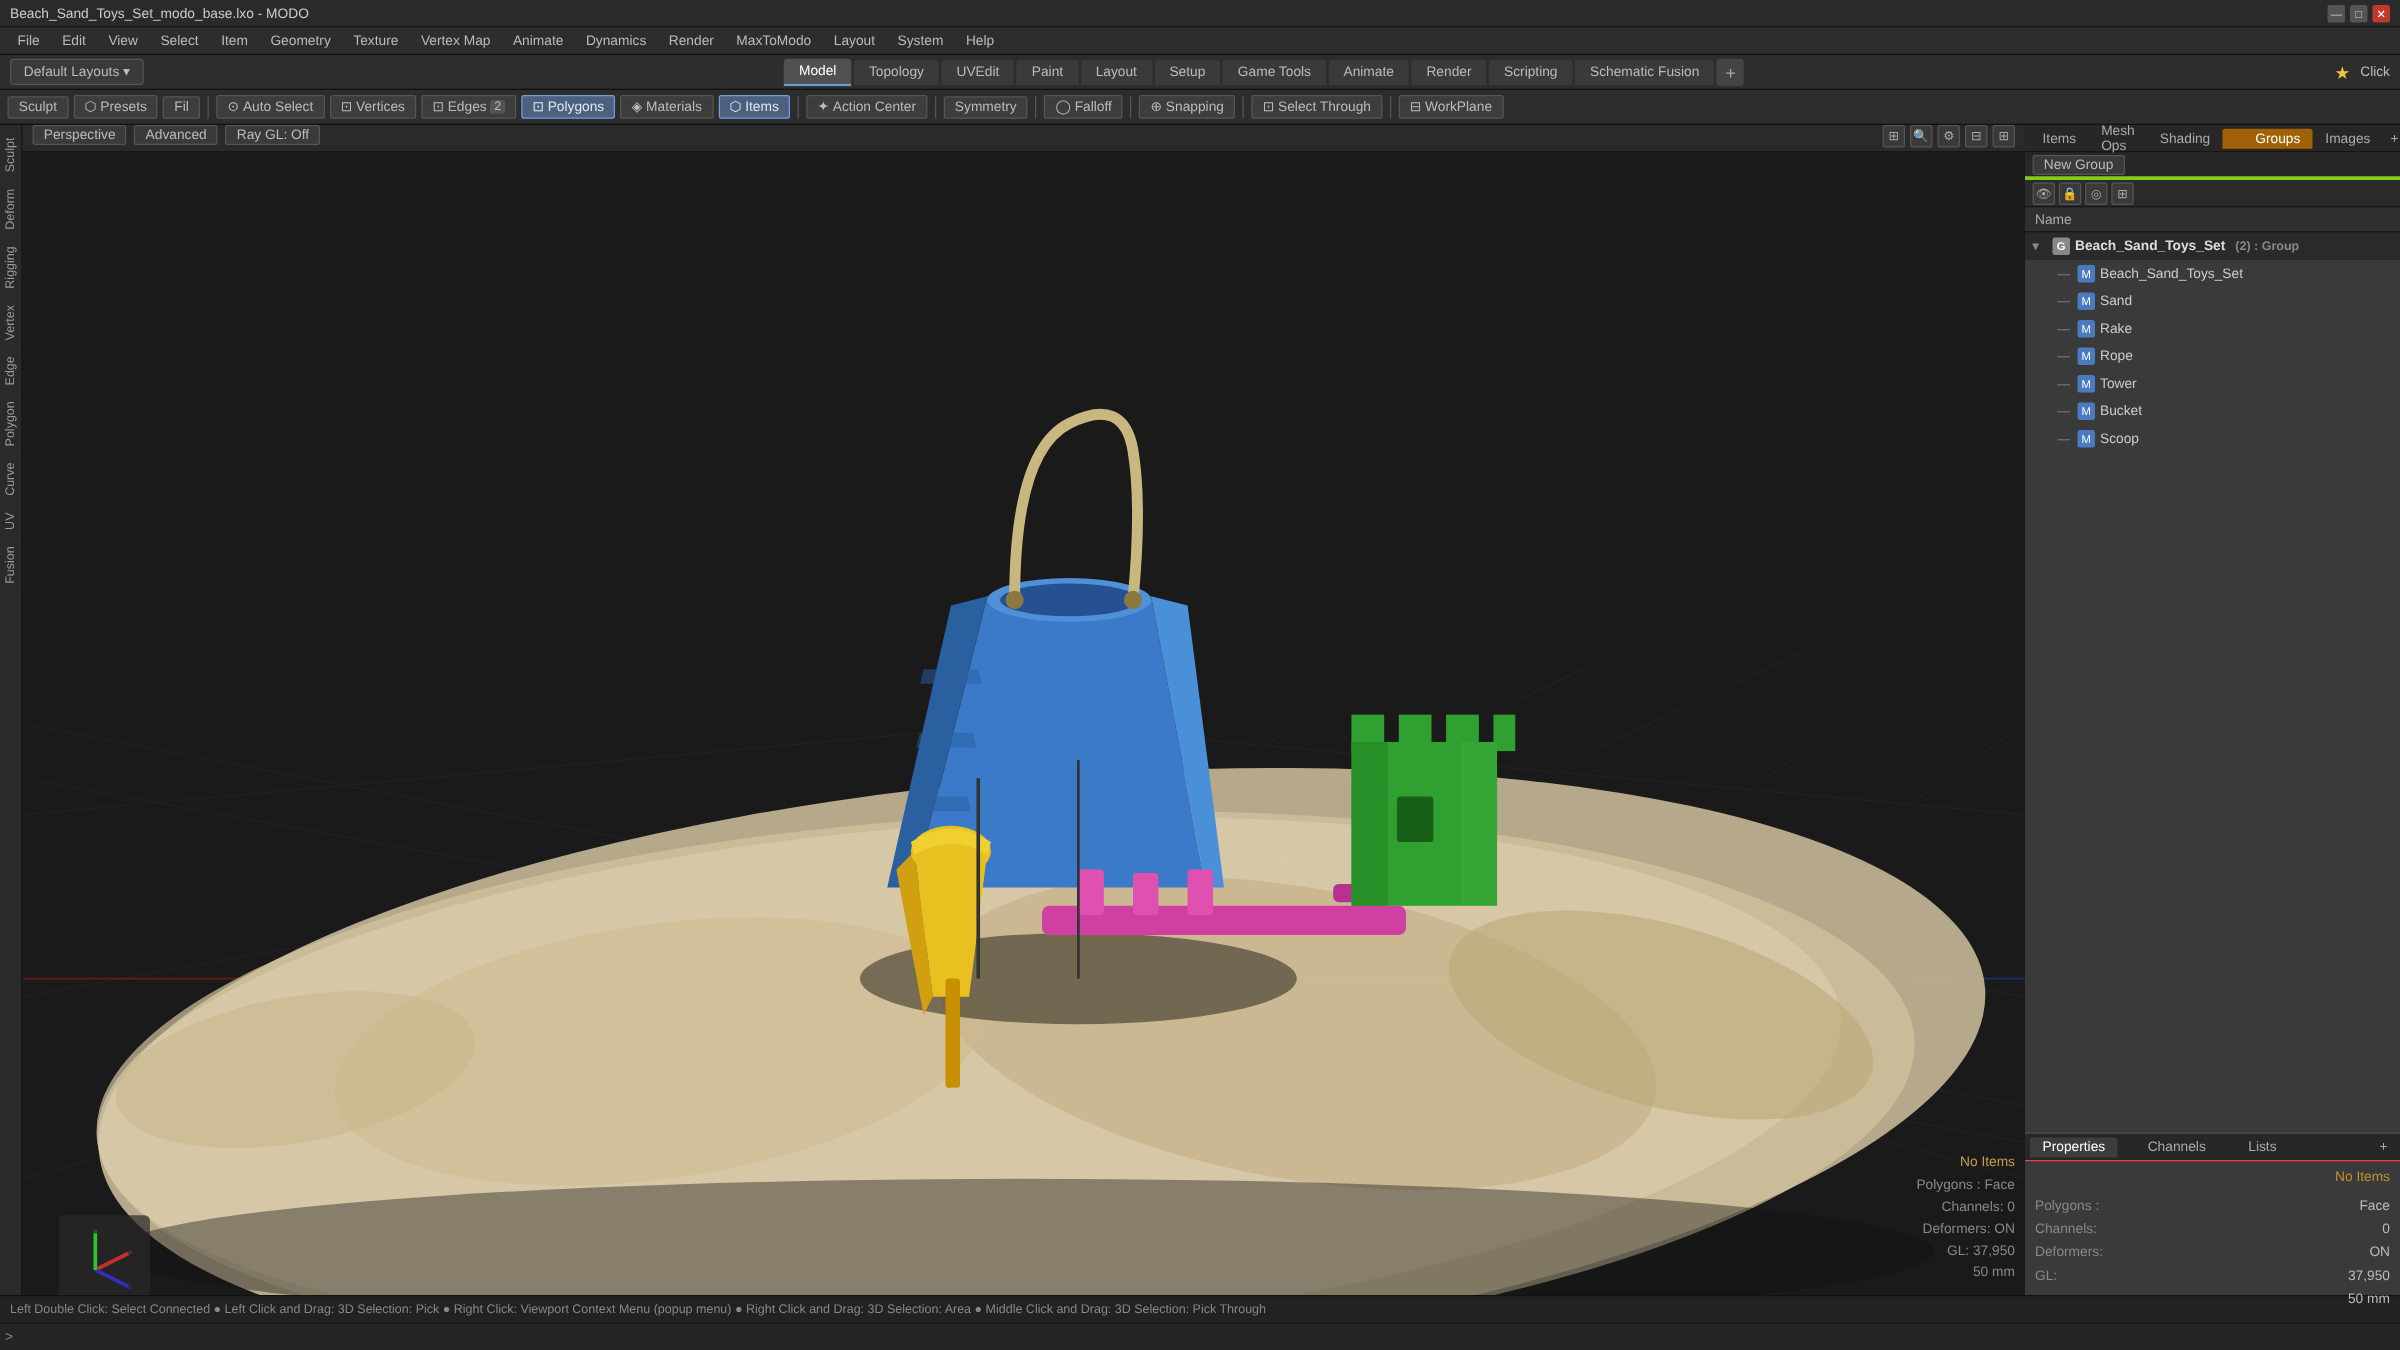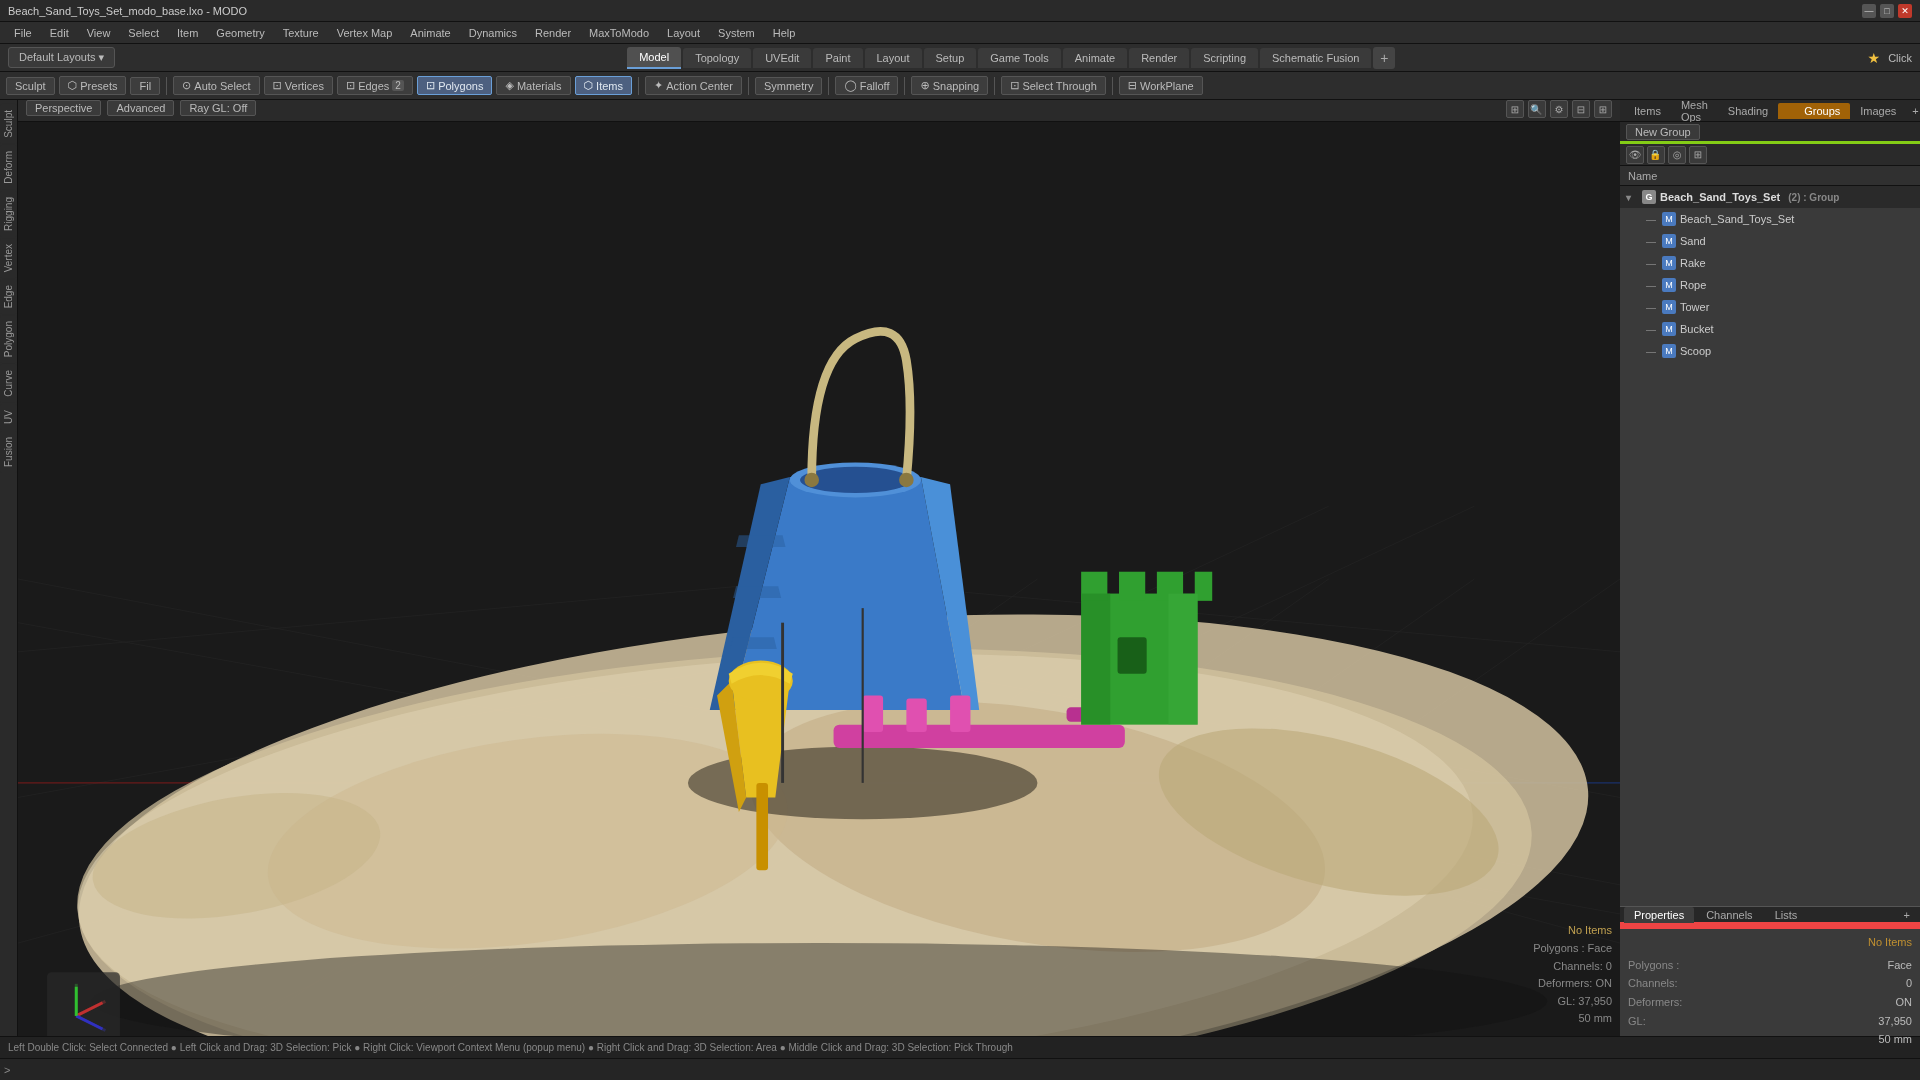--- a/index.html
+++ b/index.html
@@ -271,22 +271,22 @@
     .tree-expand { width: 12px; color: #888; font-size: 10px; }
     .tree-icon { width: 14px; height: 14px; border-radius: 2px; display: inline-flex; align-items: center; justify-content: center; font-size: 9px; }
     .tree-icon-mesh { background: #4a7abf; color: #fff; }
     .tree-icon-group { background: #888; color: #fff; }
     #props-tabs {
       height: 22px;
       background: #272727;
       display: flex;
       align-items: center;
       padding: 0 4px;
-      gap: 2px;
-      border-bottom: 7px solid #ef4444;
+      gap: 14px;
+      border-bottom: 1px solid #ef4444;
     }
     .props-tab {
       padding: 2px 10px;
       color: #aaa;
       font-size: 11px;
       cursor: pointer;
     }
     .props-tab.active { background: #3d3d3d; color: #fff; border-radius: 2px 2px 0 0; }
     .props-tab-plus { margin-left: auto; color: #aaa; padding: 0 6px; cursor: pointer; }
 

